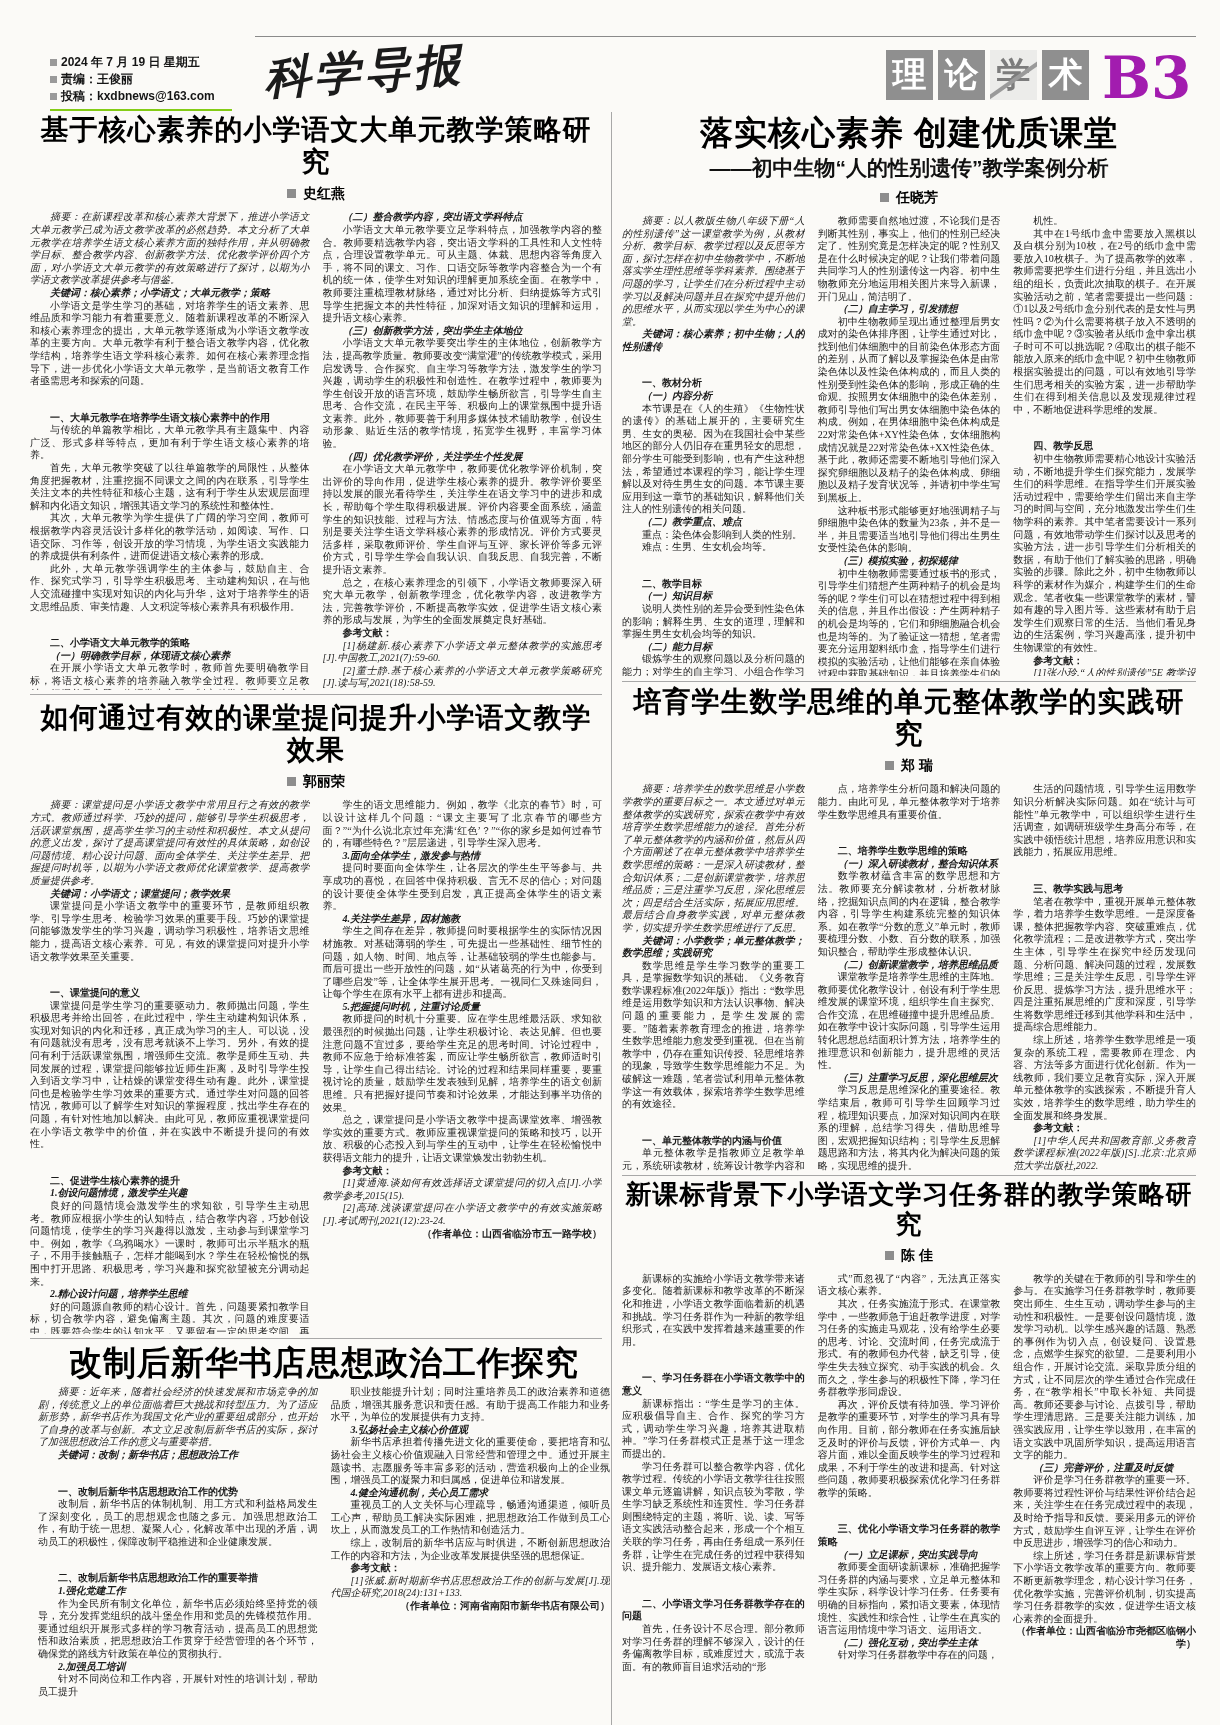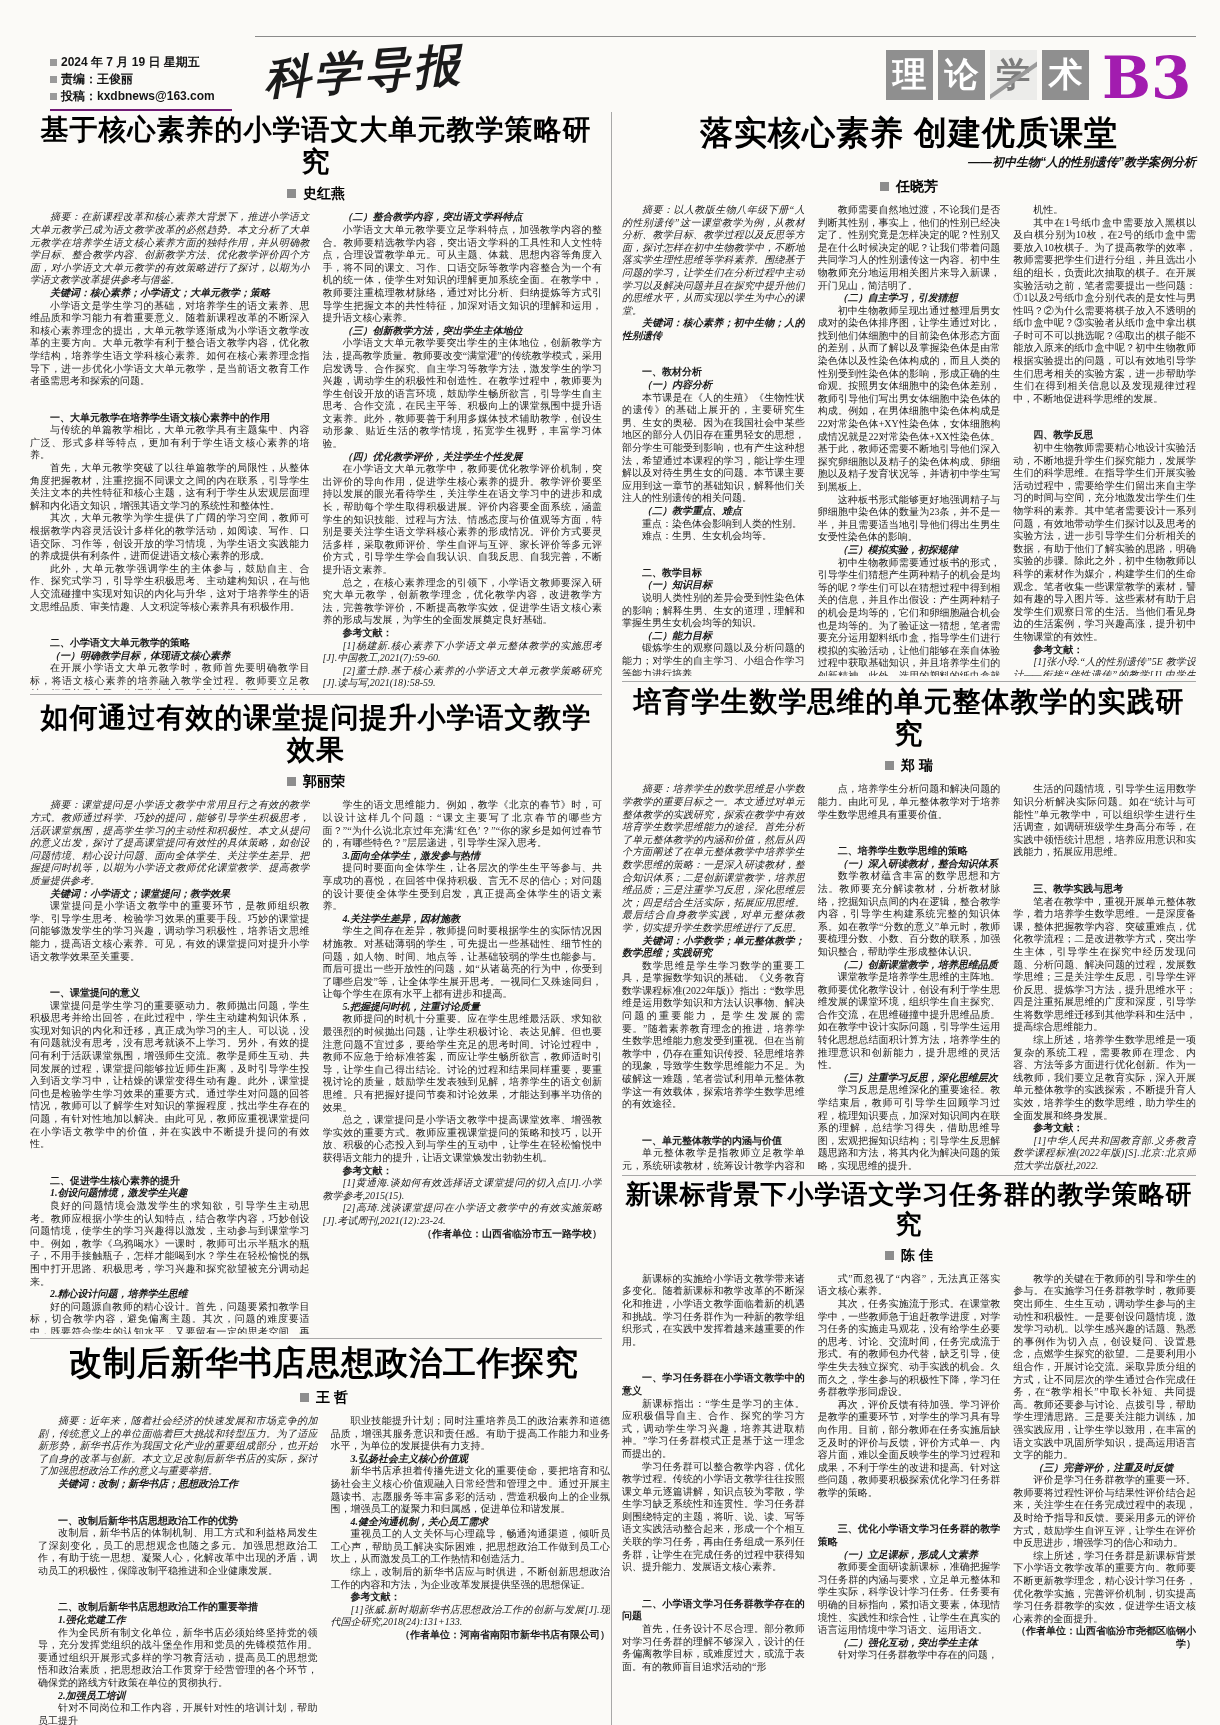--- a/index.html
+++ b/index.html
@@ -1,39 +1,39 @@
 <!DOCTYPE html>
 <html><head>
 <meta charset="utf-8">
 <style>
   html,body{margin:0;padding:0;background:#e9e7e3;}
   #page{position:relative;width:1220px;height:1725px;margin:0 auto;background:#fbfaf7;overflow:hidden;
         font-family:"Liberation Serif",serif;color:#1c1c1c;}
   
   #top-rule{position:absolute;left:255px;top:36px;width:941px;height:0;border-top:1px solid #8a8a8a;}
   #issue-block{position:absolute;left:50px;top:54px;width:182px;font-family:"Liberation Sans",sans-serif;
-        font-size:12px;font-weight:bold;line-height:17px;color:#151515;border-bottom:2px solid #701a75;padding-bottom:4px;}
+        font-size:12px;font-weight:bold;line-height:17px;color:#151515;border-bottom:2px solid #84cc16;padding-bottom:4px;}
   #issue-block .sq{display:inline-block;width:7px;height:7px;background:#9a9a9a;margin-right:4px;}
   #masthead{position:absolute;left:262px;top:48px;font-family:"DejaVu Serif",serif;font-style:italic;
         font-weight:bold;font-size:46px;letter-spacing:4px;color:#1b1b1b;transform:rotate(-4deg);transform-origin:left top;}
   #section-boxes{position:absolute;left:886px;top:50px;display:flex;gap:5px;}
   .sec-box{width:47px;height:50px;background:#8f8f8f;color:#ffffff;font-family:"Liberation Sans",sans-serif;
         font-weight:bold;font-size:34px;display:flex;align-items:center;justify-content:center;}
   .sec-box.alt{background:#ececea;color:#7c7c7c;position:relative;overflow:hidden;}
   .sec-box.alt::after{content:"";position:absolute;left:-8px;top:26px;width:70px;height:4px;background:#9a9a9a;transform:rotate(-35deg);}
   #page-no{position:absolute;left:1102px;top:44px;font-family:"DejaVu Serif",serif;font-weight:bold;font-size:58px;color:#a21caf;}
   
   .vrule{position:absolute;left:611px;top:112px;width:0;height:1613px;border-left:1px solid #a8a8a8;}
   .hrule{position:absolute;height:0;border-top:1px solid #a8a8a8;}
   
   .article{position:absolute;display:flex;flex-direction:column;}
   .a-title{margin:0;text-align:center;font-family:"Liberation Sans",sans-serif;font-weight:900;color:#000;
         letter-spacing:1px;line-height:1.15;}
   .t28{font-size:28px;} .t33{font-size:33px;} .t27{font-size:26px;} .t32{font-size:33px;}
-  .a-subtitle{margin:2px 0 0;text-align:right;font-family:"Liberation Sans",sans-serif;font-weight:bold;font-size:12px;color:#111;font-style:italic;}
+  .a-subtitle{margin:2px 0 0;text-align:center;font-family:"Liberation Sans",sans-serif;font-weight:bold;font-size:21px;color:#111;}
   .a-byline{text-align:center;font-family:"Liberation Sans",sans-serif;font-weight:bold;font-size:14px;margin:7px 0 4px;color:#000;}
   .a-byline .sq{display:inline-block;width:9px;height:9px;background:#8d8d8d;margin-right:7px;}
   .a-cols{flex:1;display:flex;overflow:hidden;margin-top:4px;}
   .col{flex:1;overflow:hidden;text-align:justify;}
   .col + .col{margin-left:13px;}
   .col p{margin:0;font-size:10px;line-height:12.6px;text-indent:2em;}
   .col p.abs, .col p.kw, .col p.ref{font-style:italic;}
   .col p.kw{font-weight:bold;}
   .col p.h1{font-family:"Liberation Sans",sans-serif;font-weight:bold;font-style:normal;margin-top:24px;}
   .col p.h2{font-weight:bold;font-style:italic;}
@@ -218,38 +218,37 @@
           <p class="p">新课标指出：“学生是学习的主体。应积极倡导自主、合作、探究的学习方式，调动学生学习兴趣，培养其进取精神。”学习任务群模式正是基于这一理念而提出的。</p>
           <p class="p">学习任务群可以整合教学内容，优化教学过程。传统的小学语文教学往往按照课文单元逐篇讲解，知识点较为零散，学生学习缺乏系统性和连贯性。学习任务群则围绕特定的主题，将听、说、读、写等语文实践活动整合起来，形成一个个相互关联的学习任务，再由任务组成一系列任务群，让学生在完成任务的过程中获得知识、提升能力、发展语文核心素养。</p>
           <p class="h1">二、小学语文学习任务群教学存在的问题</p>
           <p class="p">首先，任务设计不尽合理。部分教师对学习任务群的理解不够深入，设计的任务偏离教学目标，或难度过大，或流于表面。有的教师盲目追求活动的“形</p>
         </div>
         <div class="col">
           <p class="p">式”而忽视了“内容”，无法真正落实语文核心素养。</p>
           <p class="p">其次，任务实施流于形式。在课堂教学中，一些教师急于追赶教学进度，对学习任务的实施走马观花，没有给学生必要的思考、讨论、交流时间，任务完成流于形式。有的教师包办代替，缺乏引导，使学生失去独立探究、动手实践的机会。久而久之，学生参与的积极性下降，学习任务群教学形同虚设。</p>
           <p class="p">再次，评价反馈有待加强。学习评价是教学的重要环节，对学生的学习具有导向作用。目前，部分教师在任务实施后缺乏及时的评价与反馈，评价方式单一、内容片面，难以全面反映学生的学习过程和成果，不利于学生的改进和提高。针对这些问题，教师要积极探索优化学习任务群教学的策略。</p>
           <p class="h1">三、优化小学语文学习任务群的教学策略</p>
-          <p class="h2">（一）立足课标，形成人文素养</p>
+          <p class="h2">（一）立足课标，突出实践导向</p>
           <p class="p">教师要全面研读新课标，准确把握学习任务群的内涵与要求，立足单元整体和学生实际，科学设计学习任务。任务要有明确的目标指向，紧扣语文要素，体现情境性、实践性和综合性，让学生在真实的语言运用情境中学习语文、运用语文。</p>
           <p class="h2">（二）强化互动，突出学生主体</p>
           <p class="p">针对学习任务群教学中存在的问题，</p>
         </div>
         <div class="col">
           <p class="p">教学的关键在于教师的引导和学生的参与。在实施学习任务群教学时，教师要突出师生、生生互动，调动学生参与的主动性和积极性。一是要创设问题情境，激发学习动机。以学生感兴趣的话题、熟悉的事例作为切入点，创设疑问、设置悬念，点燃学生探究的欲望。二是要利用小组合作，开展讨论交流。采取异质分组的方式，让不同层次的学生通过合作完成任务，在“教学相长”中取长补短、共同提高。教师还要参与讨论、点拨引导，帮助学生理清思路。三是要关注能力训练，加强实践应用，让学生学以致用，在丰富的语文实践中巩固所学知识，提高运用语言文字的能力。</p>
           <p class="h2">（三）完善评价，注重及时反馈</p>
           <p class="p">评价是学习任务群教学的重要一环。教师要将过程性评价与结果性评价结合起来，关注学生在任务完成过程中的表现，及时给予指导和反馈。要采用多元的评价方式，鼓励学生自评互评，让学生在评价中反思进步，增强学习的信心和动力。</p>
           <p class="p">综上所述，学习任务群是新课标背景下小学语文教学改革的重要方向。教师要不断更新教学理念，精心设计学习任务，优化教学实施，完善评价机制，切实提高学习任务群教学的实效，促进学生语文核心素养的全面提升。</p>
           <p class="unit">（作者单位：山西省临汾市尧都区临钢小学）</p>
         </div>
       </div>
   </section>
 
   <section class="article" style="left:38px;top:1344px;width:572px;height:381px;">
     <h2 class="a-title t32">改制后新华书店思想政治工作探究</h2>
-    <div class="a-byline"><span class="sq"></span><span>王  哲</span></div>
     <div class="a-cols">
         <div class="col">
           <p class="abs">摘要：近年来，随着社会经济的快速发展和市场竞争的加剧，传统意义上的单位面临着巨大挑战和转型压力。为了适应新形势，新华书店作为我国文化产业的重要组成部分，也开始了自身的改革与创新。本文立足改制后新华书店的实际，探讨了加强思想政治工作的意义与重要举措。</p>
           <p class="kw">关键词：改制；新华书店；思想政治工作</p>
           <p class="h1">一、改制后新华书店思想政治工作的优势</p>
           <p class="p">改制后，新华书店的体制机制、用工方式和利益格局发生了深刻变化，员工的思想观念也随之多元。加强思想政治工作，有助于统一思想、凝聚人心，化解改革中出现的矛盾，调动员工的积极性，保障改制平稳推进和企业健康发展。</p>
           <p class="h1">二、改制后新华书店思想政治工作的重要举措</p>
           <p class="h2">1.强化党建工作</p>
           <p class="p">作为全民所有制文化单位，新华书店必须始终坚持党的领导，充分发挥党组织的战斗堡垒作用和党员的先锋模范作用。要通过组织开展形式多样的学习教育活动，提高员工的思想觉悟和政治素质，把思想政治工作贯穿于经营管理的各个环节，确保党的路线方针政策在单位的贯彻执行。</p>
           <p class="h2">2.加强员工培训</p>

